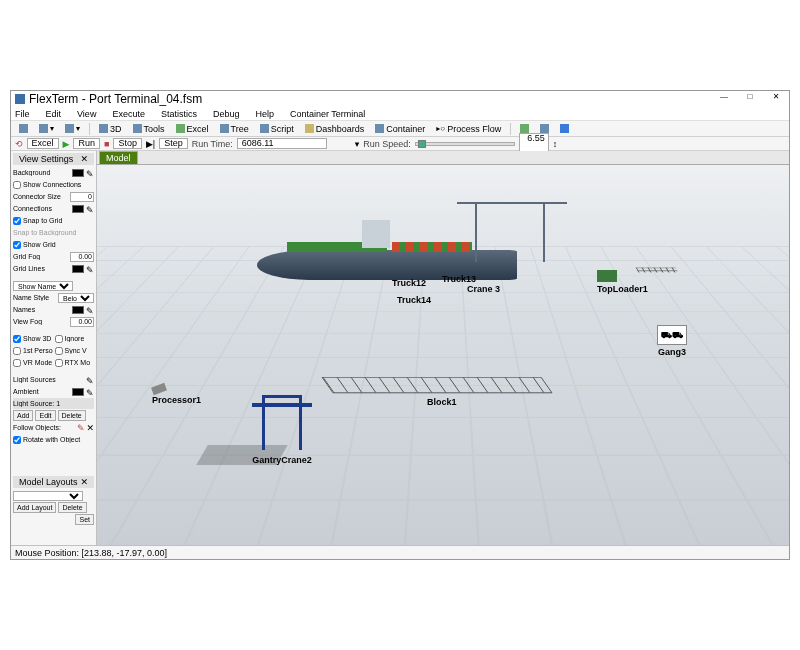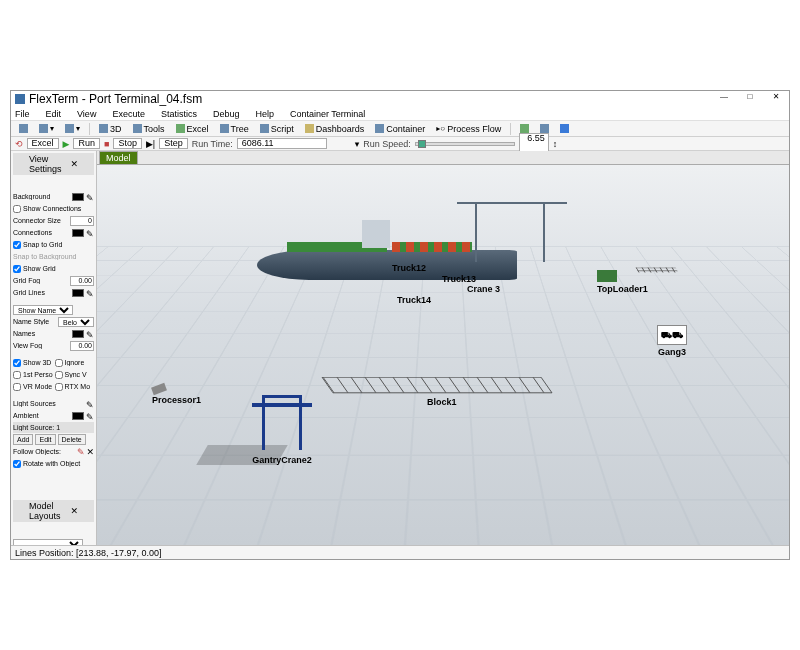--- a/index.html
+++ b/index.html
@@ -20,21 +20,21 @@
 .sep{width:1px;height:12px;background:#ccc;margin:0 2px}
 .timebar{height:14px;display:flex;align-items:center;padding:0 4px;gap:4px;background:#f5f5f5;border-bottom:1px solid #d0d0d0;font-size:8px}
 .timebar .lbl{color:#444}
 .timebar .btn{padding:0 4px;border:1px solid #aaa;background:#fff;height:11px;line-height:9px;cursor:default}
 .timebar .runtime{border:1px solid #aaa;background:#fff;padding:0 4px;min-width:90px;height:11px;line-height:9px}
 .timebar .slider{flex:0 0 100px;height:4px;background:#ddd;border:1px solid #aaa;position:relative}
 .timebar .slider .thumb{position:absolute;left:2px;top:-3px;width:8px;height:8px;background:#4a8;border:1px solid #777}
 .timebar .speed{border:1px solid #aaa;background:#fff;padding:0 3px;min-width:30px;height:21px;line-height:9px;text-align:right}
 .content{display:flex;height:calc(100% - 74px)}
 .sidepanel{width:86px;background:#f5f5f5;border-right:1px solid #c0c0c0;padding:2px;font-size:8px;overflow:hidden}
-.sidepanel .hdr{background:#e0e0e0;padding:1px 16px;font-size:8px;display:flex;justify-content:space-between;align-items:center;margin-bottom:16px}
+.sidepanel .hdr{background:#e0e0e0;padding:1px 6px;font-size:8px;display:flex;justify-content:space-between;align-items:center;margin-bottom:2px}
 .sidepanel .row{display:flex;align-items:center;gap:2px;margin:1px 0;height:11px}
 .sidepanel .row label{flex:1;font-size:7px;white-space:nowrap;overflow:hidden}
 .sidepanel input[type=checkbox]{width:8px;height:8px;margin:0}
 .sidepanel .spin{width:24px;height:10px;border:1px solid #aaa;background:#fff;font-size:7px;text-align:right;padding-right:1px}
 .sidepanel .sel{width:36px;height:10px;border:1px solid #aaa;background:#fff;font-size:7px}
 .sidepanel .sw{width:12px;height:8px;background:#000;border:1px solid #666;display:inline-block}
 .sidepanel .eyedrop{width:8px;height:8px;display:inline-block}
 .sidepanel .btn{font-size:7px;padding:0 3px;border:1px solid #aaa;background:#f0f0f0;height:11px;line-height:9px}
 .tabstrip{height:14px;display:flex;align-items:flex-end;background:#e8e8e8;border-bottom:1px solid #aaa;padding-left:2px;gap:1px;font-size:8px}
 .tab{padding:1px 6px;border:1px solid #aaa;border-bottom:none;background:#d8d8d8;cursor:default}
@@ -286,21 +286,21 @@
       <div class="viewport">
         <div class="grid"></div>
 
         <div class="obj ship">
           <div class="hull"></div>
             <div class="deck"></div>
             <div class="deck2"></div>
             <div class="bridge"></div>
             <div class="stscrane"></div>
         </div>
-        <div class="obj" style="left:295px;top:96px">
+        <div class="obj" style="left:295px;top:111px">
             <div class="lbl">Truck12</div>
           </div>
         <div class="obj" style="left:345px;top:107px">
             <div class="lbl">Truck13</div>
           </div>
         <div class="obj" style="left:370px;top:117px">
             <div class="lbl">Crane 3</div>
           </div>
         <div class="obj" style="left:300px;top:128px">
             <div class="lbl">Truck14</div>
@@ -335,15 +335,15 @@
 
         <div class="obj" style="left:55px;top:220px">
           <div style="width:14px;height:8px;background:#888;transform:rotate(-20deg)"></div>
           <div class="lbl">Processor1</div>
         </div>
       </div>
     </div>
   </div>
 
   <div class="statusbar">
-    <span>Lines Position: [213.88, -17.97, 0.00]</span>
+    <span>Mouse Position: [213.88, -17.97, 0.00]</span>
   </div>
 </div>
 
 </body></html>

